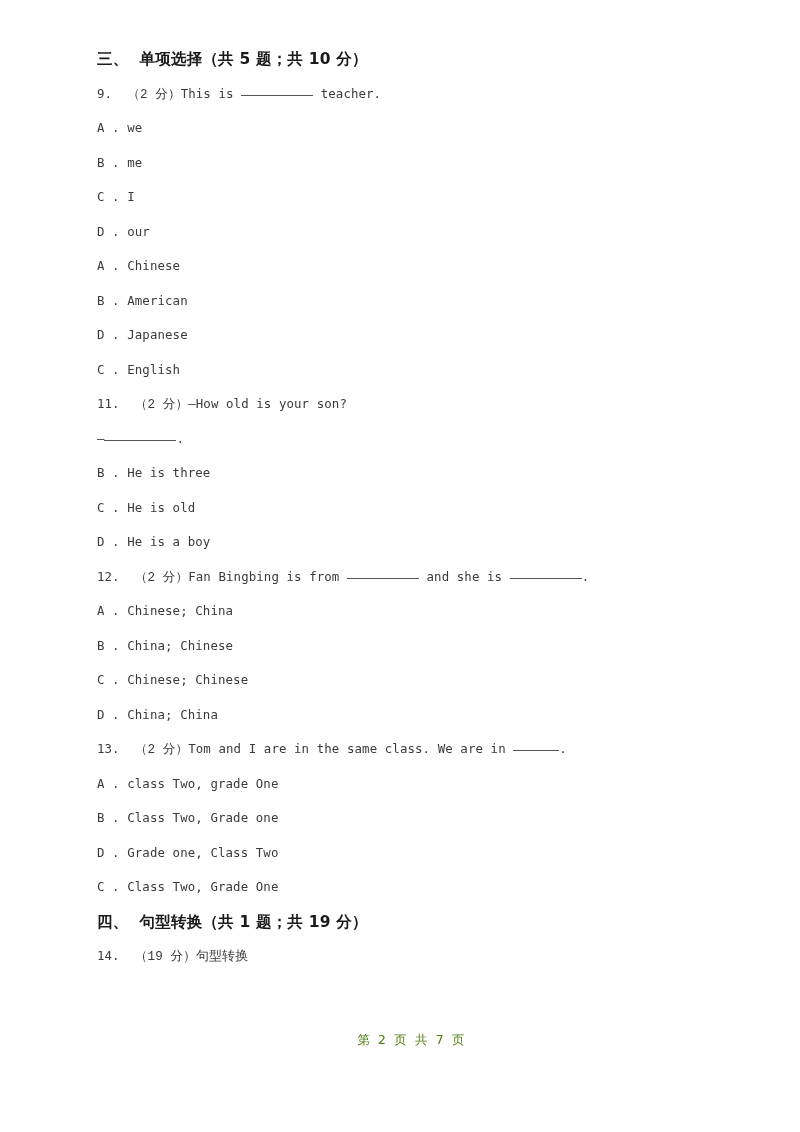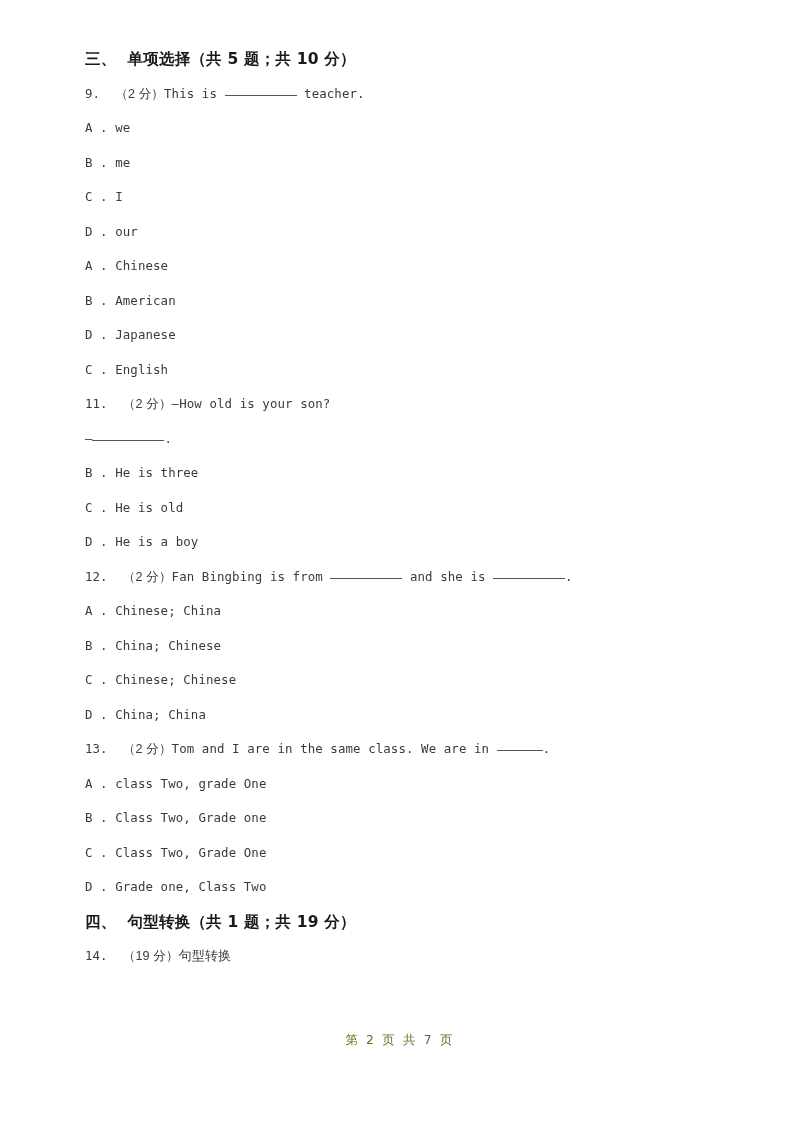--- a/index.html
+++ b/index.html
@@ -10,21 +10,21 @@
   body {
     width: 800px;
     height: 1132px;
     position: relative;
     font-family: "Liberation Serif", "DejaVu Serif", serif;
     color: #2b2b2b;
     overflow: hidden;
   }
   .page {
     position: absolute;
-    left: 0; top: 0;
+    left: 12px; top: 0;
     width: 720px;
     height: 1132px;
     background: #fff;
   }
   .content {
     position: absolute;
     left: 85px;
     top: 42px;
     width: 640px;
   }
@@ -48,21 +48,21 @@
     line-height: 34.5px;
     height: 34.5px;
     color: #3a3a3a;
     white-space: pre;
     letter-spacing: 0.1px;
   }
   .qnum {
     font-family: "DejaVu Sans Mono", "Liberation Mono", monospace;
   }
   .qmark {
-    font-family: Liberation Sans, sans-serif;
+    font-family: Liberation Mono, monospace;
     font-size: 12.6px;
   }
   .stem {
     font-family: "DejaVu Sans Mono", "Liberation Mono", monospace;
   }
   .cjk {
     font-family: Liberation Serif, serif;
     font-size: 13px;
   }
 
@@ -138,22 +138,22 @@
 
     <div class="qline"><span class="qnum">12.</span><span>  </span><span class="qmark">（2 分）</span><span class="stem">Fan Bingbing is from </span><span class="blank w-long"></span><span class="stem"> and she is </span><span class="blank w-long"></span><span class="stem">.</span></div>
     <div class="optline"><span>A .</span><span> </span><span>Chinese; China</span></div>
     <div class="optline"><span>B .</span><span> </span><span>China; Chinese</span></div>
     <div class="optline"><span>C .</span><span> </span><span>Chinese; Chinese</span></div>
     <div class="optline"><span>D .</span><span> </span><span>China; China</span></div>
 
     <div class="qline"><span class="qnum">13.</span><span>  </span><span class="qmark">（2 分）</span><span class="stem">Tom and I are in the same class. We are in </span><span class="blank w-short"></span><span class="stem">.</span></div>
     <div class="optline"><span>A .</span><span> </span><span>class Two, grade One</span></div>
     <div class="optline"><span>B .</span><span> </span><span>Class Two, Grade one</span></div>
+    <div class="optline"><span>D .</span><span> </span><span>Grade one, Class Two</span></div>
     <div class="optline"><span>C .</span><span> </span><span>Class Two, Grade One</span></div>
-    <div class="optline"><span>D .</span><span> </span><span>Grade one, Class Two</span></div>
 
     <div class="section-heading">四、  句型转换（共 1 题；共 19 分）</div>
 
     <div class="qline"><span class="qnum">14.</span><span>  </span><span class="qmark">（19 分）</span><span class="cjk">句型转换</span></div>
 
   </div>
 
   <div class="footer">第 2 页 共 7 页</div>
 </div>
 

